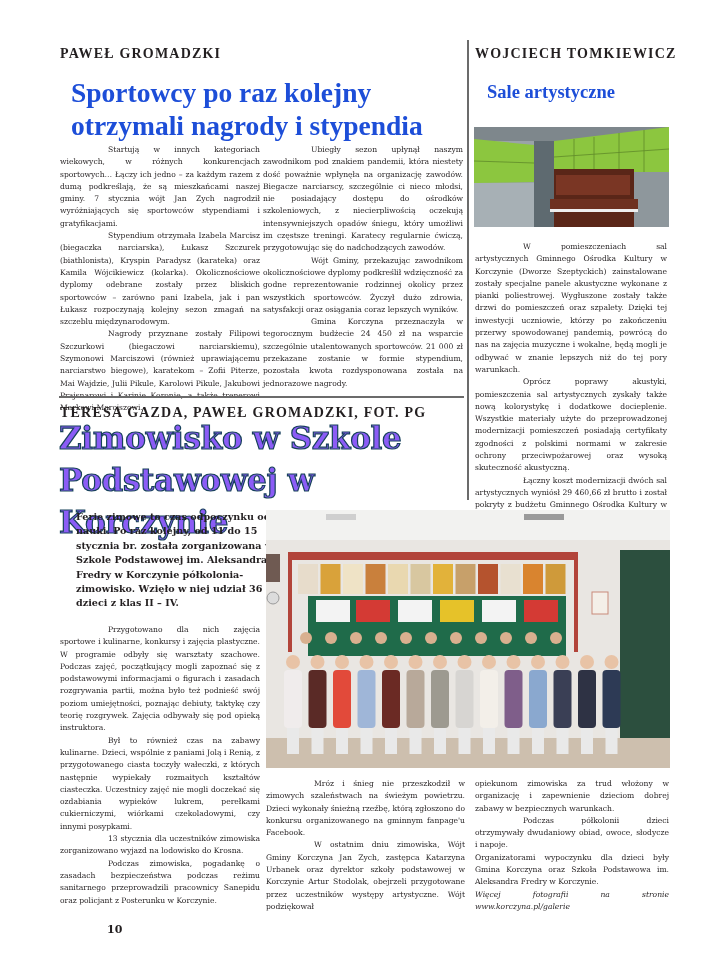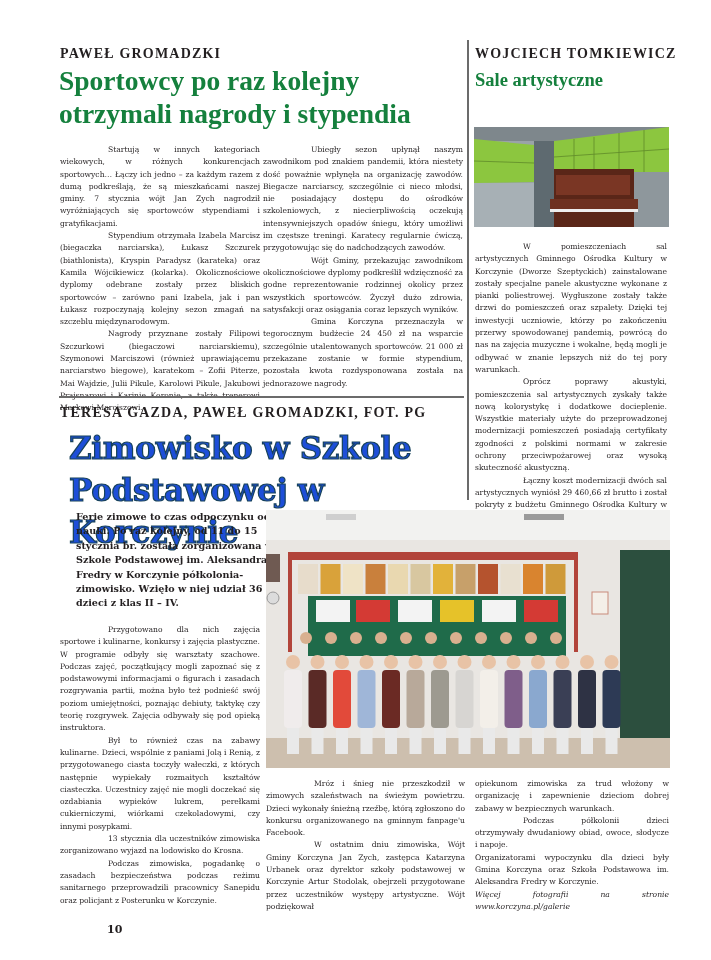--- a/index.html
+++ b/index.html
@@ -1,26 +1,26 @@
 <!DOCTYPE html>
 <html><head>
 <meta charset="utf-8">
 <style>
   html, body { margin:0; padding:0; background:#ffffff; }
   body { width:711px; height:960px; position:relative; overflow:hidden; color:#231f20; font-family:"DejaVu Serif", serif; }
   .abs { position:absolute; }
   .byline { font-family:"Liberation Serif", serif; font-weight:bold; font-size:14px; letter-spacing:1.2px; text-transform:uppercase; color:#231f20; }
-  .headline { font-family:"Liberation Serif", serif; font-weight:bold; color:#15803d; margin:0; }
+  .headline { font-family:"Liberation Serif", serif; font-weight:bold; color:#1d4ed8; margin:12px; }
   .body-text { font-family:"DejaVu Serif", serif; font-size:7.6px; line-height:12.3px; text-align:justify; color:#231f20; hyphens:auto; }
   .body-text p { margin:0; text-indent:48px; }
   .body-text p.noind { text-indent:0; }
   .lead { font-family:"DejaVu Serif", serif; font-weight:bold; font-size:9.6px; line-height:14.4px; color:#231f20; }
   .vline { position:absolute; width:1.5px; background:#6b6b6b; }
   .hline { position:absolute; height:1.5px; background:#6b6b6b; }
-  .blue-title { font-family:"DejaVu Serif", serif; font-weight:bold; font-size:31px; line-height:42px; color:#1d4ed8; -webkit-text-stroke:1.2px #17425a; letter-spacing:-0.3px; margin:10px; }
+  .blue-title { font-family:"DejaVu Serif", serif; font-weight:bold; font-size:31px; line-height:42px; color:#8b5cf6; -webkit-text-stroke:1.2px #17425a; letter-spacing:-0.3px; margin:0; }
   .italic-note { font-style:italic; text-indent:0 !important; }
   .page-no { font-family:"DejaVu Serif", serif; font-weight:bold; font-size:11px; }
   .photo { position:absolute; overflow:hidden; }
 </style>
 </head>
 <body>
 
 <div class="abs byline" style="left:60px; top:46px;">PAWEŁ GROMADZKI</div>
 <h1 class="abs headline" style="left:59px; top:64px; font-size:27.5px; line-height:33px; width:410px;">
   <span style="display:block">Sportowcy po raz kolejny</span>

